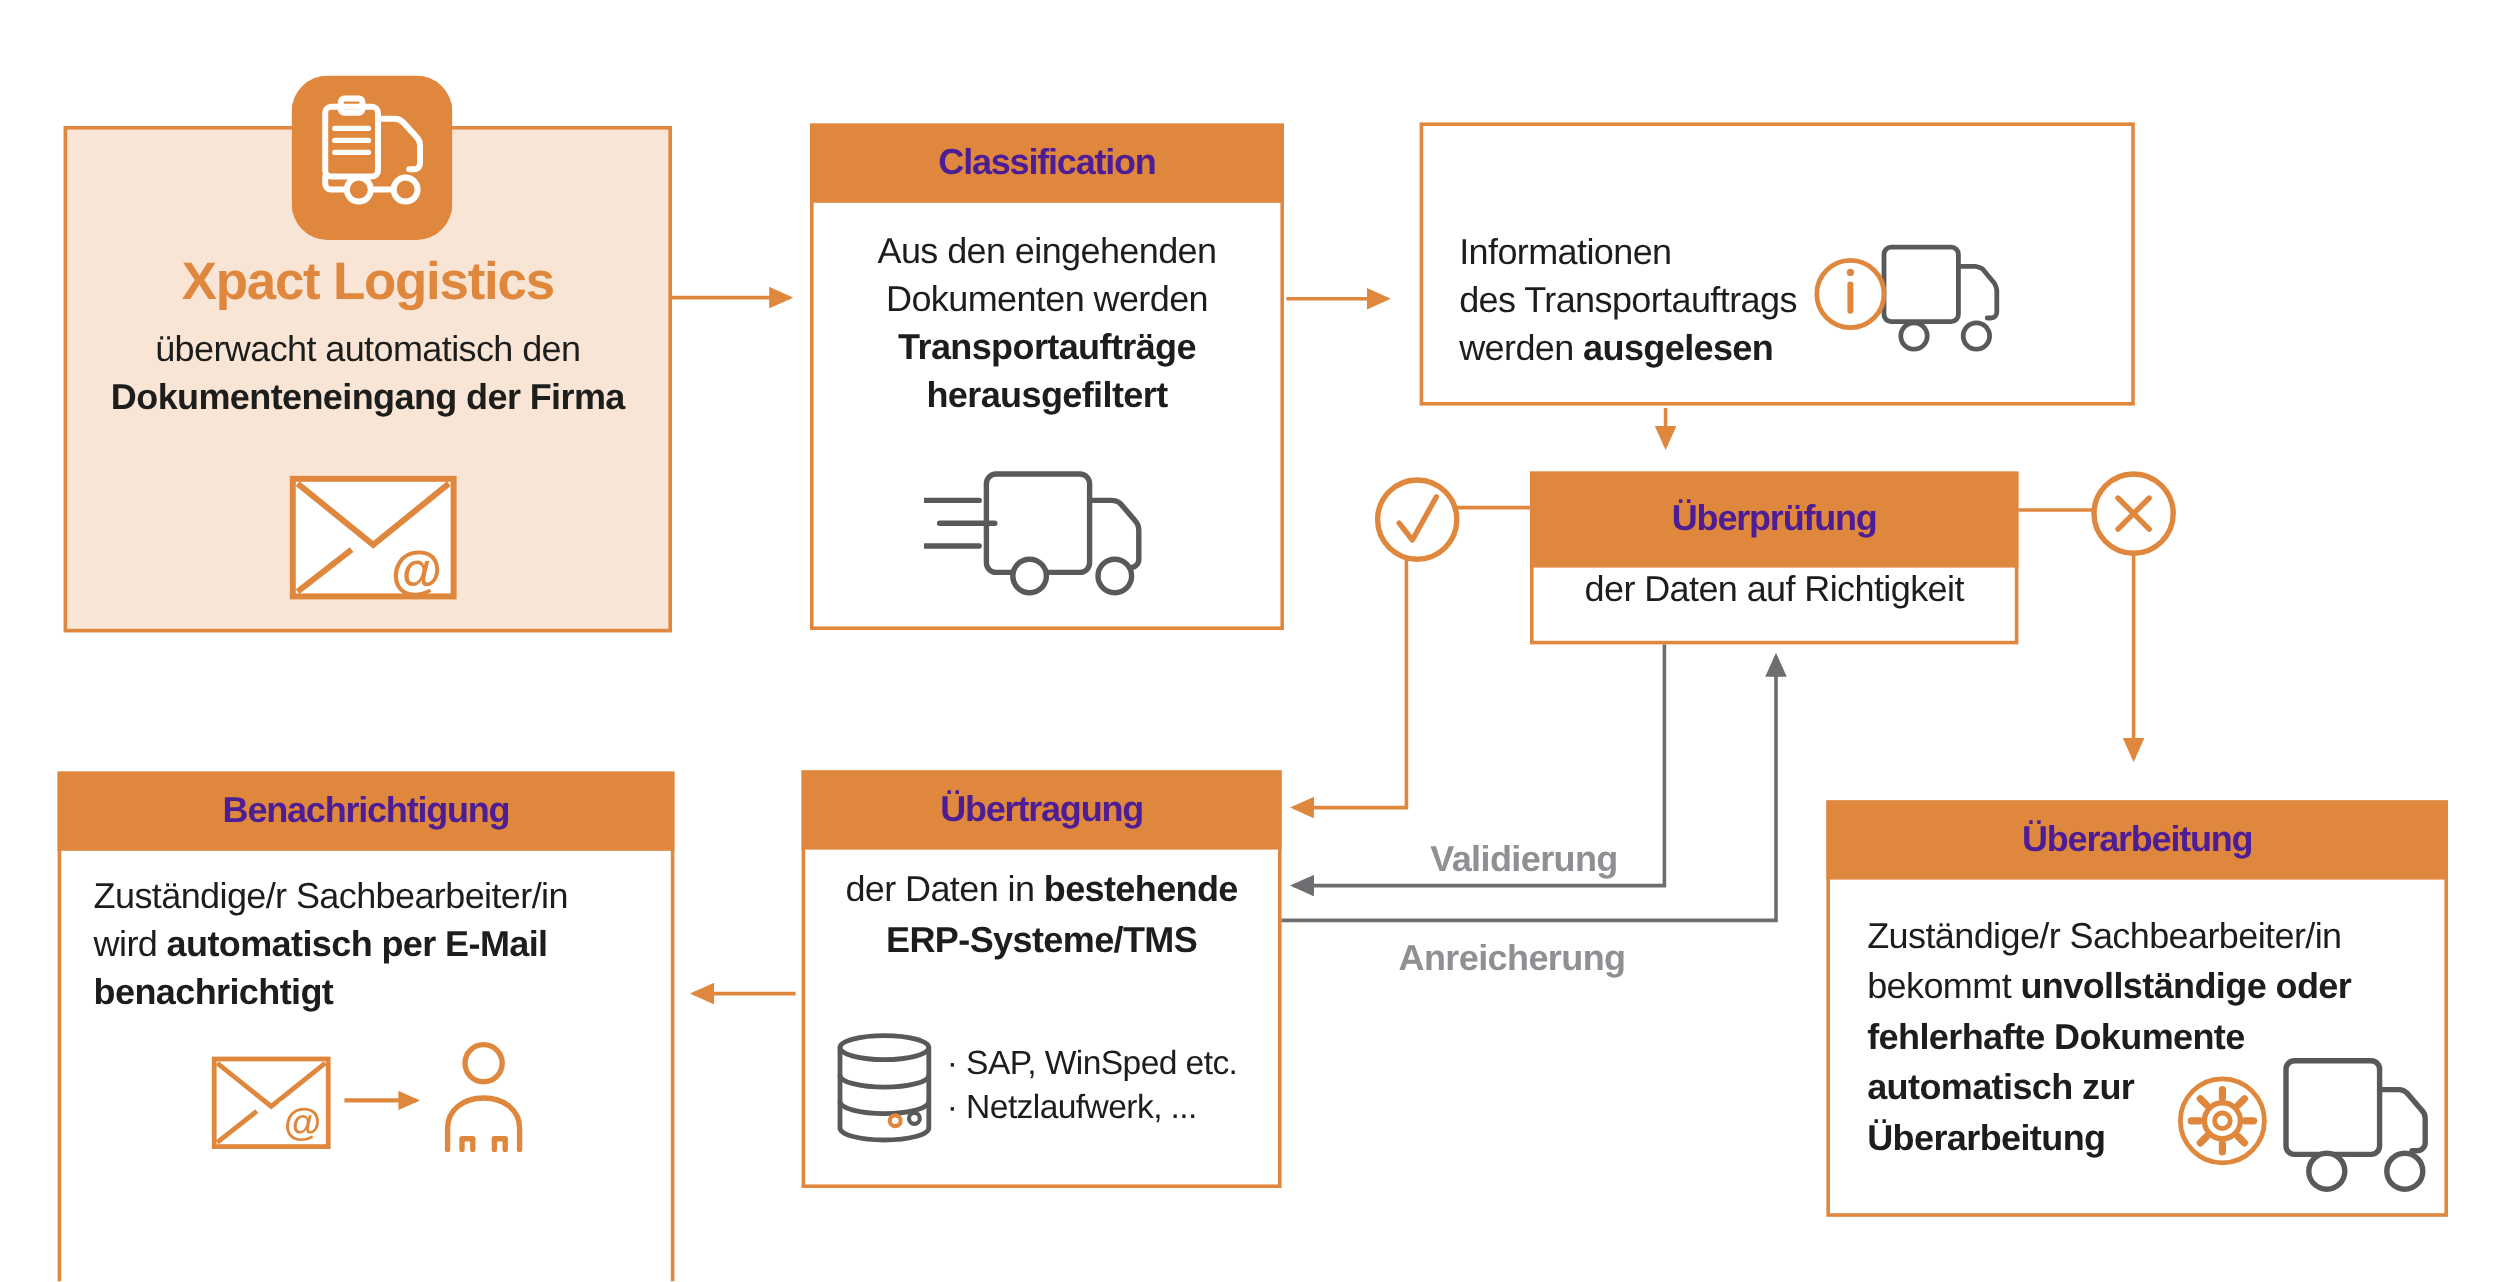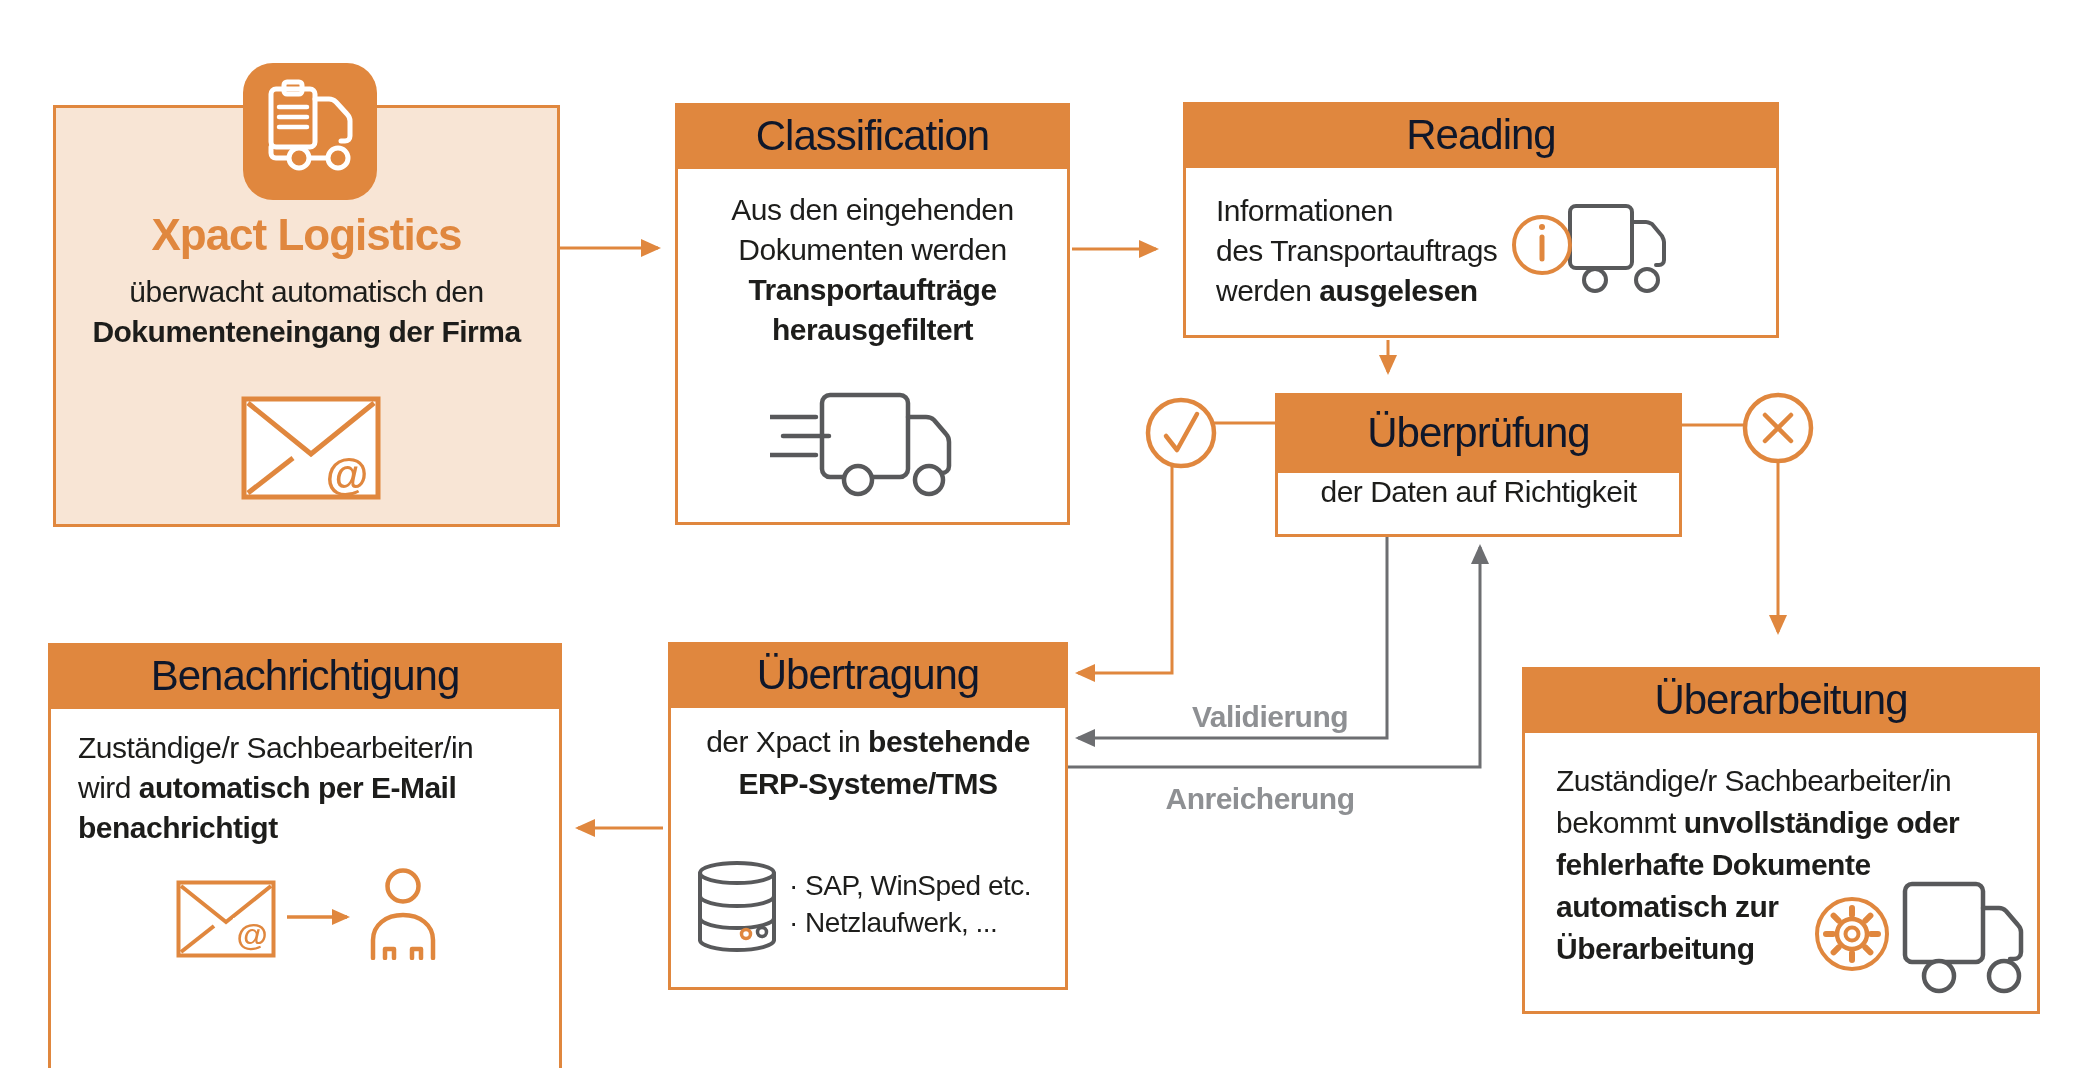--- a/index.html
+++ b/index.html
@@ -7,23 +7,23 @@
     position:relative;width:2092px;height:1068px;background:#ffffff;
     font-family:"Liberation Sans",sans-serif;overflow:hidden;
   }
   .node{
     position:absolute;background:#ffffff;border:3px solid var(--orange,#E0873E);
     box-sizing:border-box;z-index:1;
   }
   .node.peach{background:var(--peach,#F8E5D5);}
   .hdr{
     position:absolute;left:-3px;top:-3px;right:-3px;height:66px;
-    background:var(--orange,#E0873E);color:#0f172a;
+    background:var(--orange,#E0873E);color:#4c1d95;
     display:flex;align-items:center;justify-content:center;
-    font-weight:400;font-size:42px;letter-spacing:-1px;white-space:nowrap;
+    font-weight:700;font-size:30px;letter-spacing:-1px;white-space:nowrap;
   }
   .tx{
     position:absolute;font-size:30px;line-height:40px;color:var(--dark,#1D1D1B);
     letter-spacing:-0.5px;white-space:nowrap;z-index:2;
   }
   .tx.ctr{left:0;right:0;text-align:center;}
   .tx .b, .tx.b{font-weight:700;}
   .xpact-title{
     position:absolute;left:0;right:0;top:102px;text-align:center;
     color:var(--orange,#E0873E);font-weight:700;font-size:44px;letter-spacing:-1px;
@@ -88,21 +88,20 @@
         <path d="M0 28 H46 M13 47 H59 M0 66 H46"></path>
         <rect x="52" y="6" width="86" height="82" rx="8"></rect>
         <path d="M138 28 h18 c3 0 6 1 8 3 l12 14 c2 2 3 5 3 8 v24 c0 4 -3 7 -7 7 h-4"></path>
         <circle cx="88" cy="91" r="14" fill="#ffffff"></circle>
         <circle cx="159" cy="91" r="14" fill="#ffffff"></circle>
       </g>
     </svg>
   </div>
 
   <div class="node" style="left:1183px;top:102px;width:596px;height:236px;">
-    <div class="hdr">Reading</div>
     <div class="tx" style="left:30px;top:86px;">
       <div>Informationen</div>
       <div>des Transportauftrags</div>
       <div><span>werden </span><span class="b">ausgelesen</span></div>
     </div>
 
     <svg class="icon" style="left:312px;top:93px;" width="185" height="120" viewBox="0 0 185 120">
       <g fill="none" class="stroke-g" stroke-width="4" stroke-linecap="round" stroke-linejoin="round">
         <rect x="72" y="8" width="62" height="62" rx="6"></rect>
         <path d="M134 24 h14 c2 0 4 1 6 2 l10 12 c1 2 2 4 2 6 v18 c0 3 -2 5 -5 5 h-3"></path>
@@ -150,21 +149,21 @@
         <circle cx="33" cy="20" r="15.5"></circle>
         <path d="M3 92 V74 c0 -15 13 -25 30 -25 s30 10 30 25 v18"></path>
         <path d="M15 92 v-9 h9 v9 M42 92 v-9 h9 v9"></path>
       </g>
     </svg>
   </div>
 
   <div class="node" style="left:668px;top:642px;width:400px;height:348px;">
     <div class="hdr">Übertragung</div>
     <div class="tx ctr" style="top:76px;line-height:42px;">
-      <div><span>der Xpact in </span><span class="b">bestehende</span></div>
+      <div><span>der Daten in </span><span class="b">bestehende</span></div>
       <div class="b">ERP-Systeme/TMS</div>
     </div>
 
     <svg class="icon" style="left:25px;top:215px;" width="82" height="93" viewBox="0 0 82 93">
       <g fill="none" class="stroke-g" stroke-width="4" stroke-linecap="round">
         <ellipse cx="41" cy="13" rx="37" ry="10"></ellipse>
         <path d="M4 13 V80 M78 13 V80"></path>
         <path d="M4 36 A37 10 0 0 0 78 36"></path>
         <path d="M4 58 A37 10 0 0 0 78 58"></path>
         <path d="M4 80 A37 10 0 0 0 78 80"></path>

